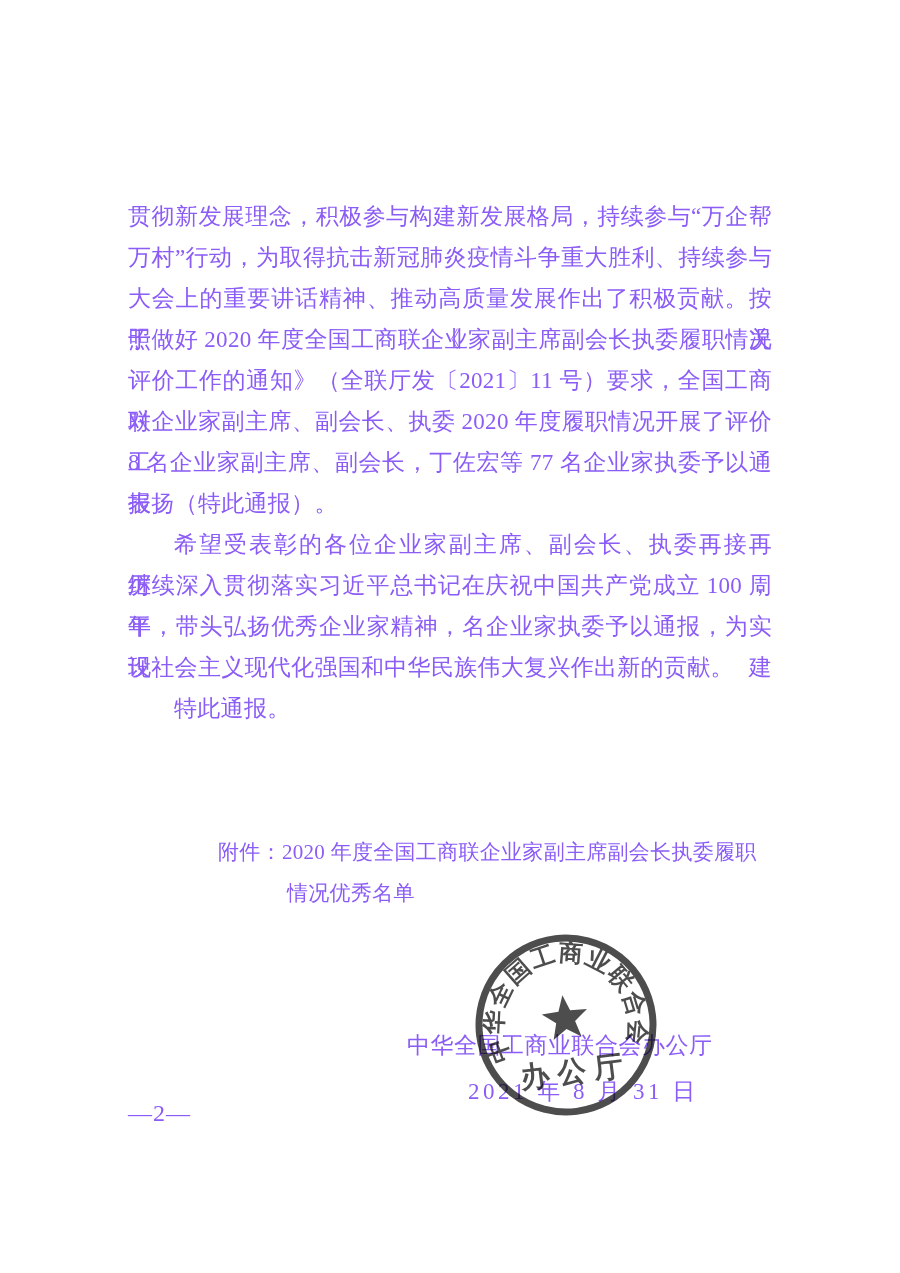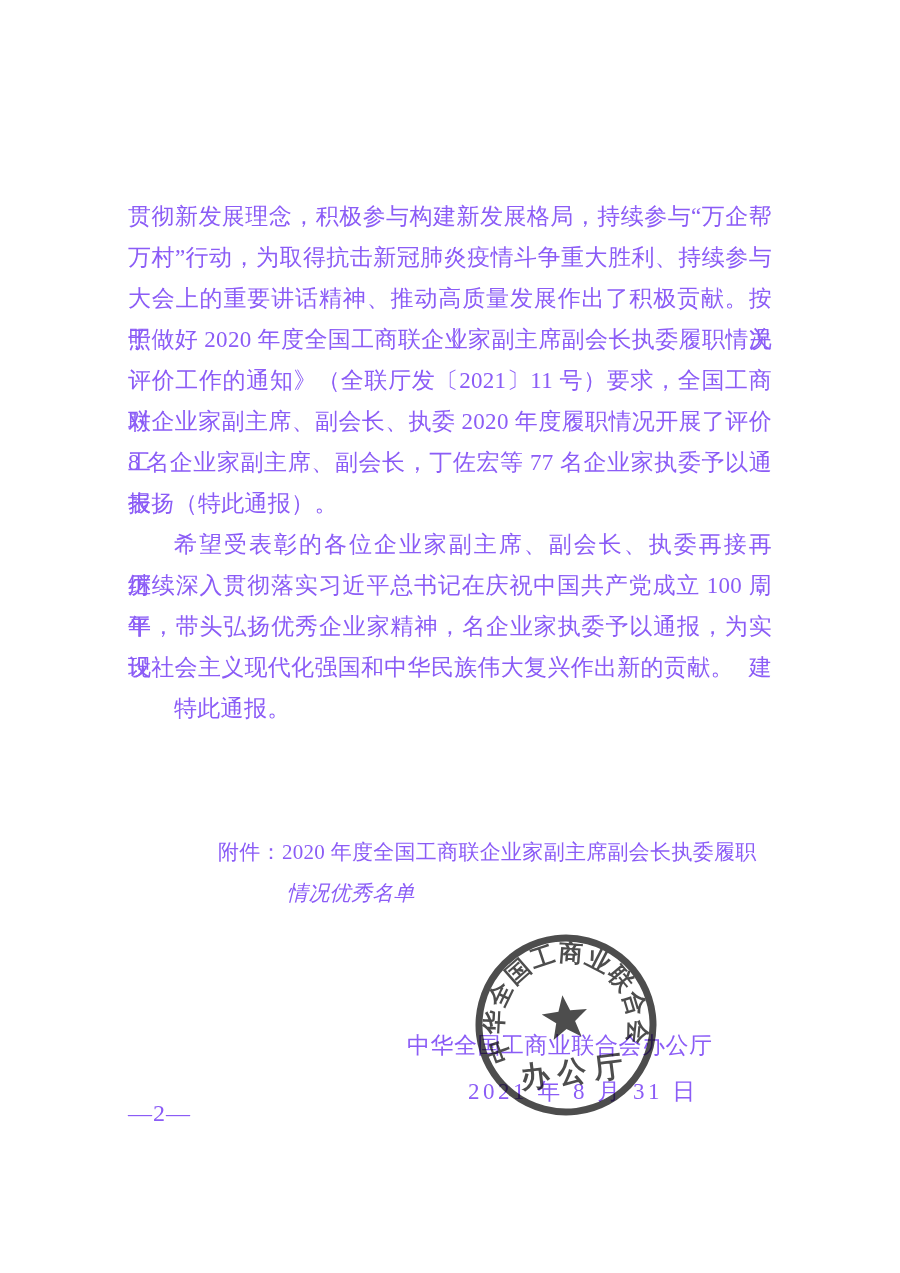--- a/index.html
+++ b/index.html
@@ -46,21 +46,20 @@
     left: 174px;
     top: 832px;
     width: 600px;
     font-size: 21px;
     line-height: 41px;
     letter-spacing: 0.3px;
     margin-left: 44px;
   }
   .attach .l2 {
     padding-left: 69px;
-    font-style: italic;
   }
   
   .sig-org {
     position: absolute;
     left: 407px;
     top: 1030px;
     font-size: 23px;
     letter-spacing: 0.5px;
     white-space: nowrap;
   }

